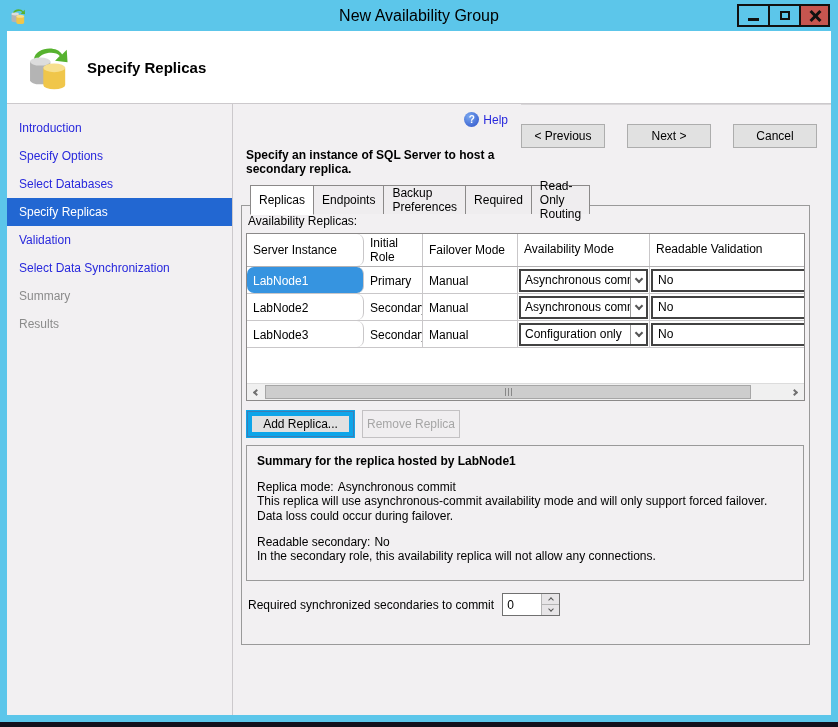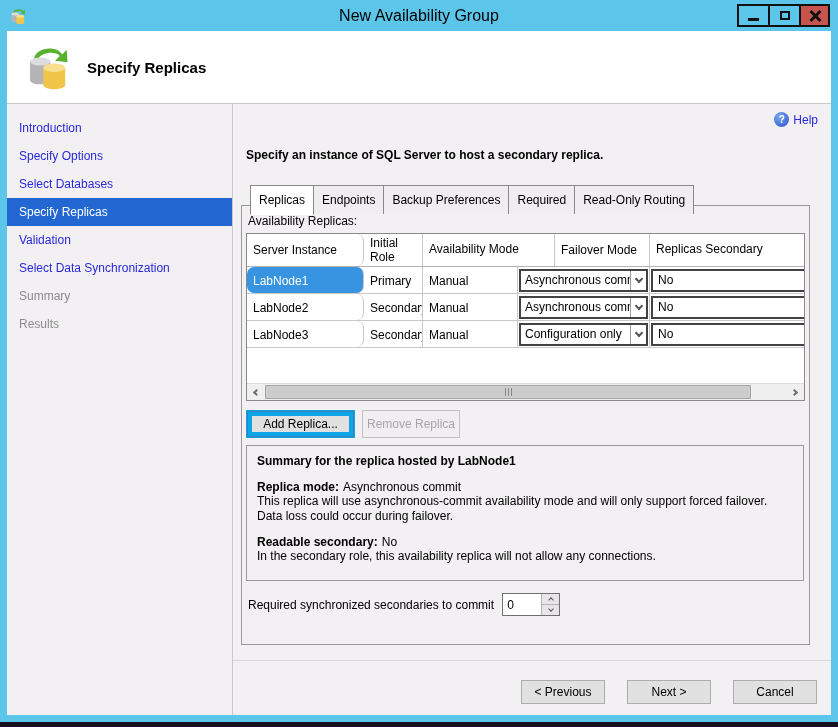--- a/index.html
+++ b/index.html
@@ -56,21 +56,21 @@
     width:226px; flex:0 0 226px; background:#f2f0f2;
     border-right:1px solid #ccc9cc; padding-top:10px;
   }
   .nav-item {
     height:28px; display:flex; align-items:center; padding-left:12px;
     font-size:12px; color:#2828dc; cursor:pointer; white-space:nowrap;
   }
   .nav-item.active { background:#2267d2; color:#fff; cursor:default; }
   .nav-item.disabled { color:#8b8b8b; cursor:default; }
 
-  .rightpane { flex:1; display:flex; flex-direction:column; background:#f2f0f2; position:relative; min-width:0; }
+  .rightpane { flex:1; display:flex; background:#f2f0f2; position:relative; min-width:0; }
   .content { flex:1; position:relative; }
 
   .helplink {
     position:absolute; top:8px; right:13px; display:flex; align-items:center;
     font-size:12px; color:#2828dc; cursor:pointer;
   }
   .help-icon {
     width:15px; height:15px; border-radius:50%; margin-right:4px;
     background:radial-gradient(circle at 35% 30%, #7aa8f0, #2b50c8);
     color:#fff; font-size:10px; font-weight:bold; display:flex; align-items:center; justify-content:center;
@@ -154,21 +154,21 @@
   }
   .btn.addrep { width:109px; height:28px; border:6px solid #0ea5e9; outline:1px solid #3c7fb7; outline-offset:-2px; }
   .btn.remrep { width:98px; height:28px; background:#f0eef0; color:#a6a6a6; border:1px solid #c3c1c3; cursor:default; }
 
   
   .sumbox {
     margin-top:7px; margin-right:1px; border:1px solid #9a9a9a; height:136px;
     padding:8px 10px; font-size:12px; color:#000; background:#f2f0f2; overflow:hidden;
   }
   .sumbox .stitle { font-weight:bold; margin-bottom:12px; }
-  .sumbox .slabel { font-weight:bold; }
+  .sumbox .slabel { font-weight:normal; }
   .sumbox .sval { margin-left:4px; }
   .sumbox .sdesc { line-height:1.22; }
   .sumbox .gap { height:12px; }
 
   
   .commitrow { margin-top:12px; display:flex; align-items:center; margin-left:2px; }
   .commitrow .clabel { font-size:12px; color:#000; }
   .spinbox {
     margin-left:8px; width:58px; height:23px; border:1px solid #707070; background:#fff; display:flex;
   }
@@ -258,23 +258,23 @@
           <div class="tab">Read-Only Routing</div>
         </div>
 
         <div class="tabpanel">
           <div class="avlabel">Availability Replicas:</div>
 
           <div class="gridbox">
             <div class="trow hrow">
               <div class="cell c0">Server Instance</div>
               <div class="cell c1">Initial Role</div>
+              <div class="cell c2">Failover Mode</div>
               <div class="cell c3" style="padding-left:6px;">Availability Mode</div>
-              <div class="cell c2">Failover Mode</div>
-              <div class="cell c4" style="padding-left:6px;">Replicas Secondary</div>
+              <div class="cell c4" style="padding-left:6px;">Readable Validation</div>
             </div>
 
             <div class="trow drow">
               <div class="cell c0 selected">LabNode1</div>
               <div class="cell c1">Primary</div>
               <div class="cell c2">Manual</div>
               <div class="cell c3">
                 <div class="combo">
                   <span class="ctext">Asynchronous commit</span>
                   <span class="cbtn">

